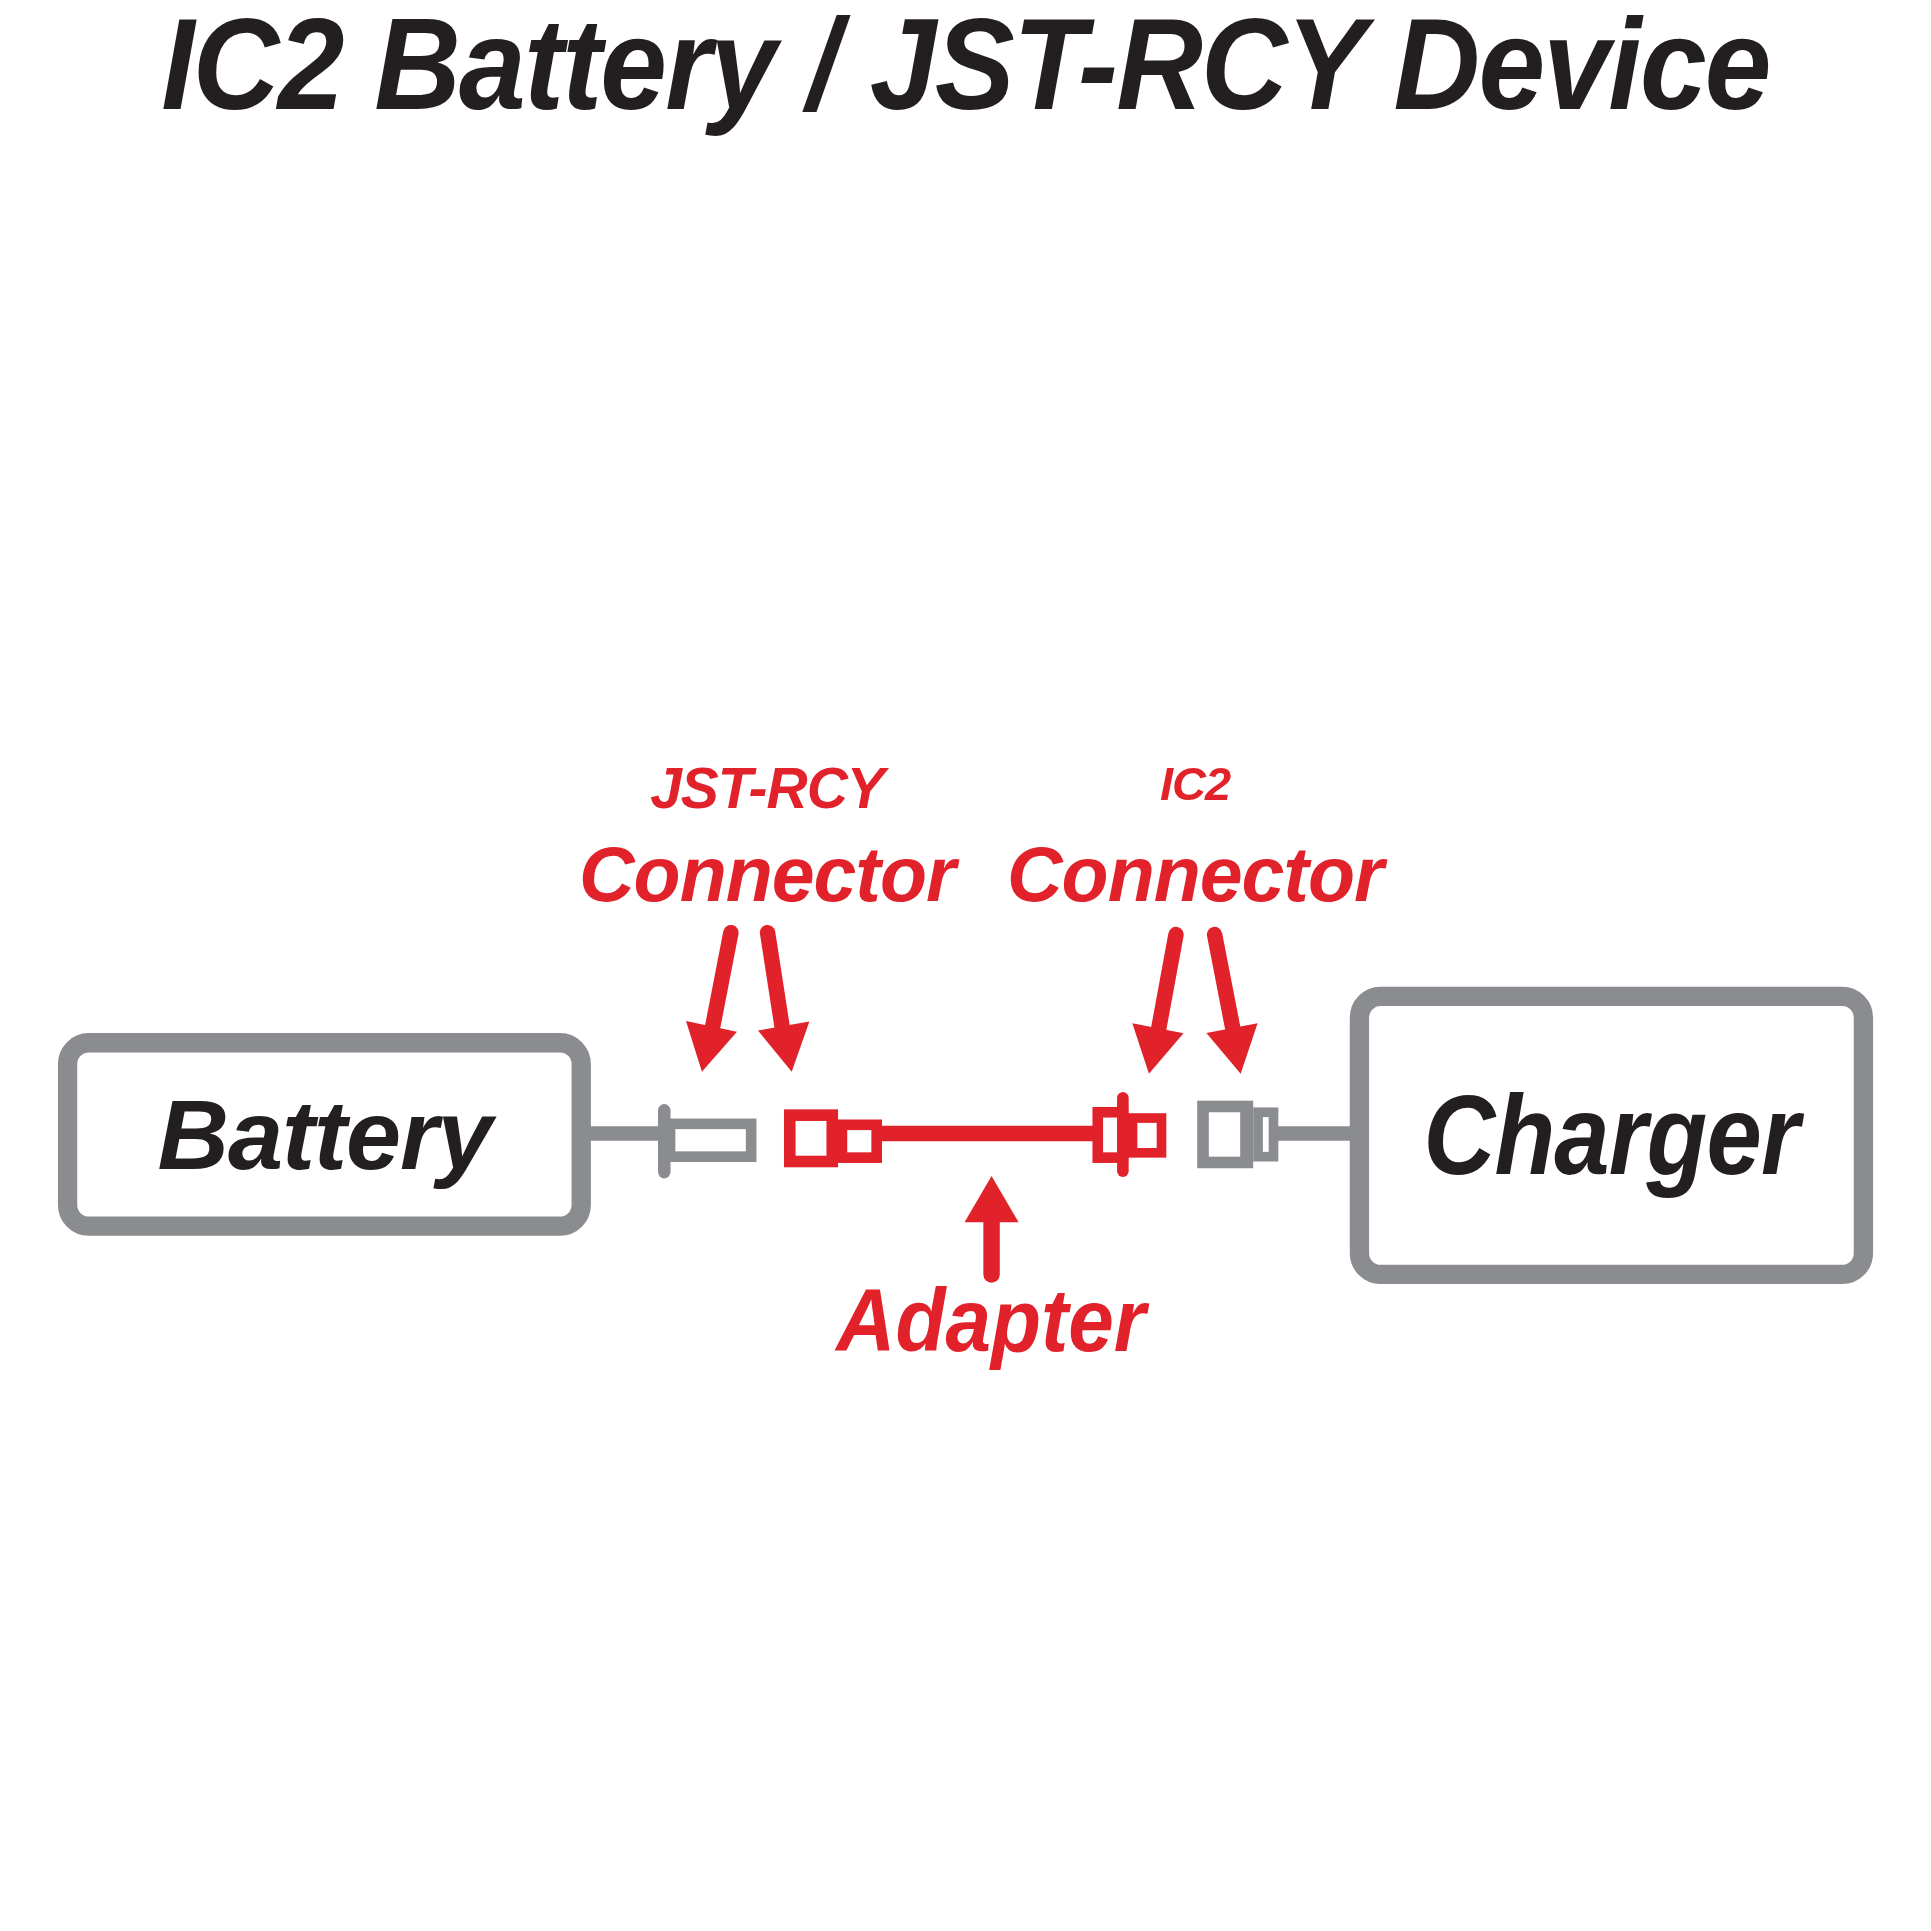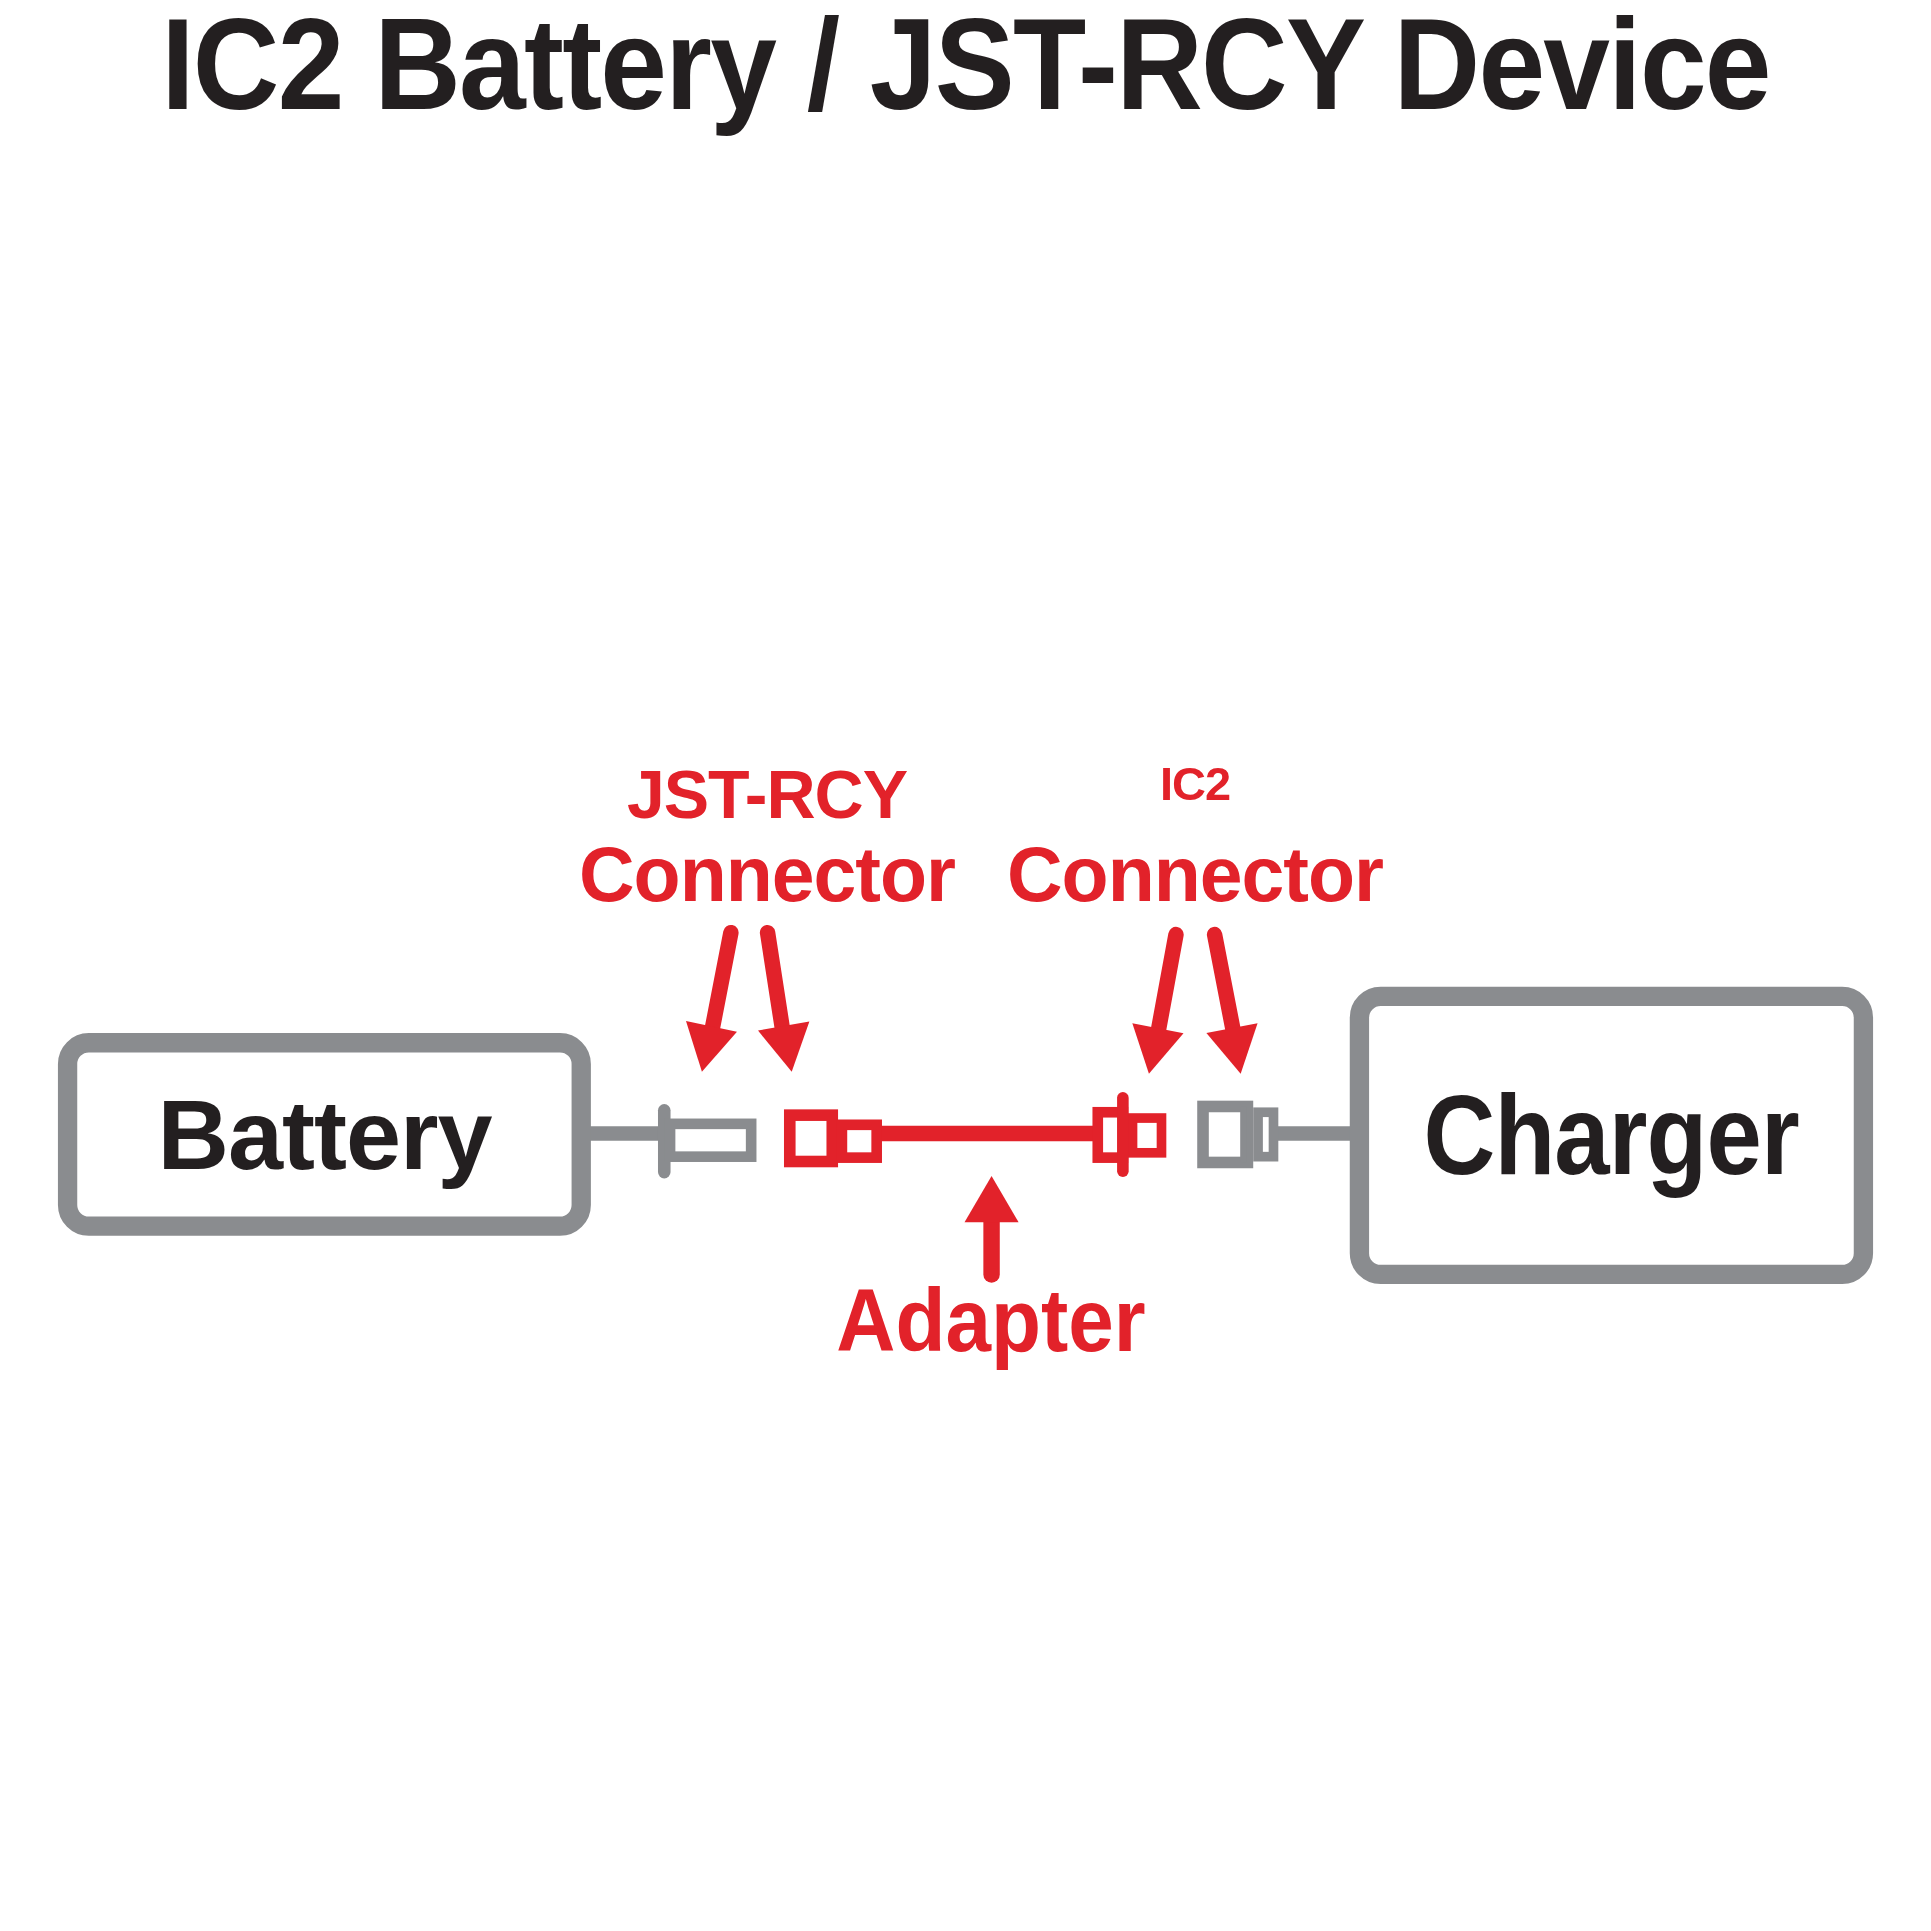--- a/index.html
+++ b/index.html
@@ -12,41 +12,42 @@
   body{
     width:1931px;height:1931px;
     background:var(--background);
     font-family:"Liberation Sans", sans-serif;
     overflow:hidden;
   }
   .canvas{
     position:relative;
     width:1931px;height:1931px;
     background:var(--background);
+    font-style:italic;
   }
   .txt{
     position:absolute;
     line-height:1;
     font-weight:bold;
     white-space:nowrap;
     text-align:center;
   }
   .title{
     left:0; top:562; width:1931px;
     font-size:129px;
     color:var(--text);
     letter-spacing:-1.9px;
     transform:scaleX(0.93);
     transform-origin:50% 50%;
   }
   .red-label{
     color:var(--red);
     letter-spacing:-1px;
   }
-  .jst-line1{left:574px; top:760px; width:386px; font-size:68px;}
+  .jst-line1{left:574px; top:760px; width:386px; font-size:57px;}
   .jst-line2{left:574px; top:836px; width:386px; font-size:77px;}
   .ic2-line1{left:1002px; top:760px; width:386px; font-size:47px;}
   .ic2-line2{left:1002px; top:836px; width:386px; font-size:77px;}
   .node-label{
     position:absolute;
     display:flex; align-items:center; justify-content:center;
     font-weight:bold;
     color:var(--text);
     line-height:1;
     letter-spacing:-1px;

